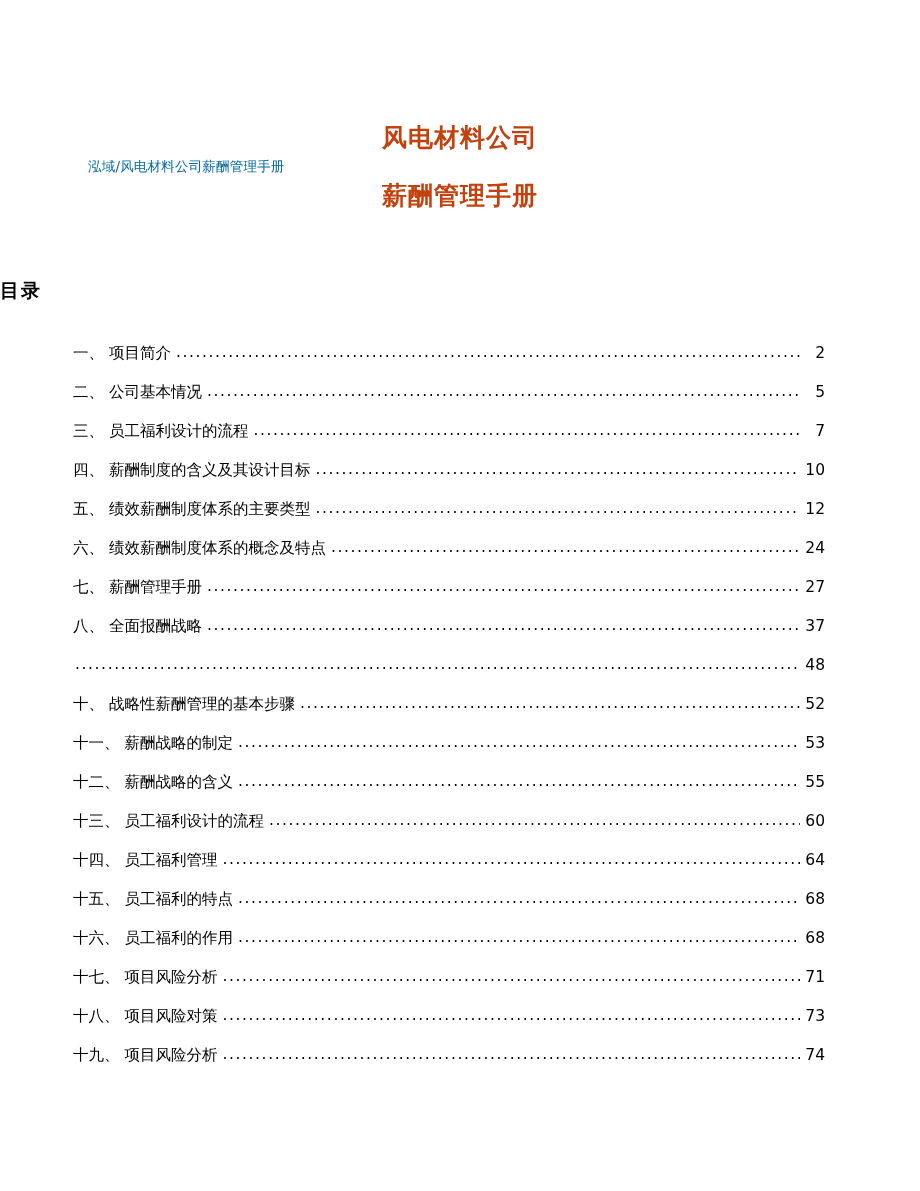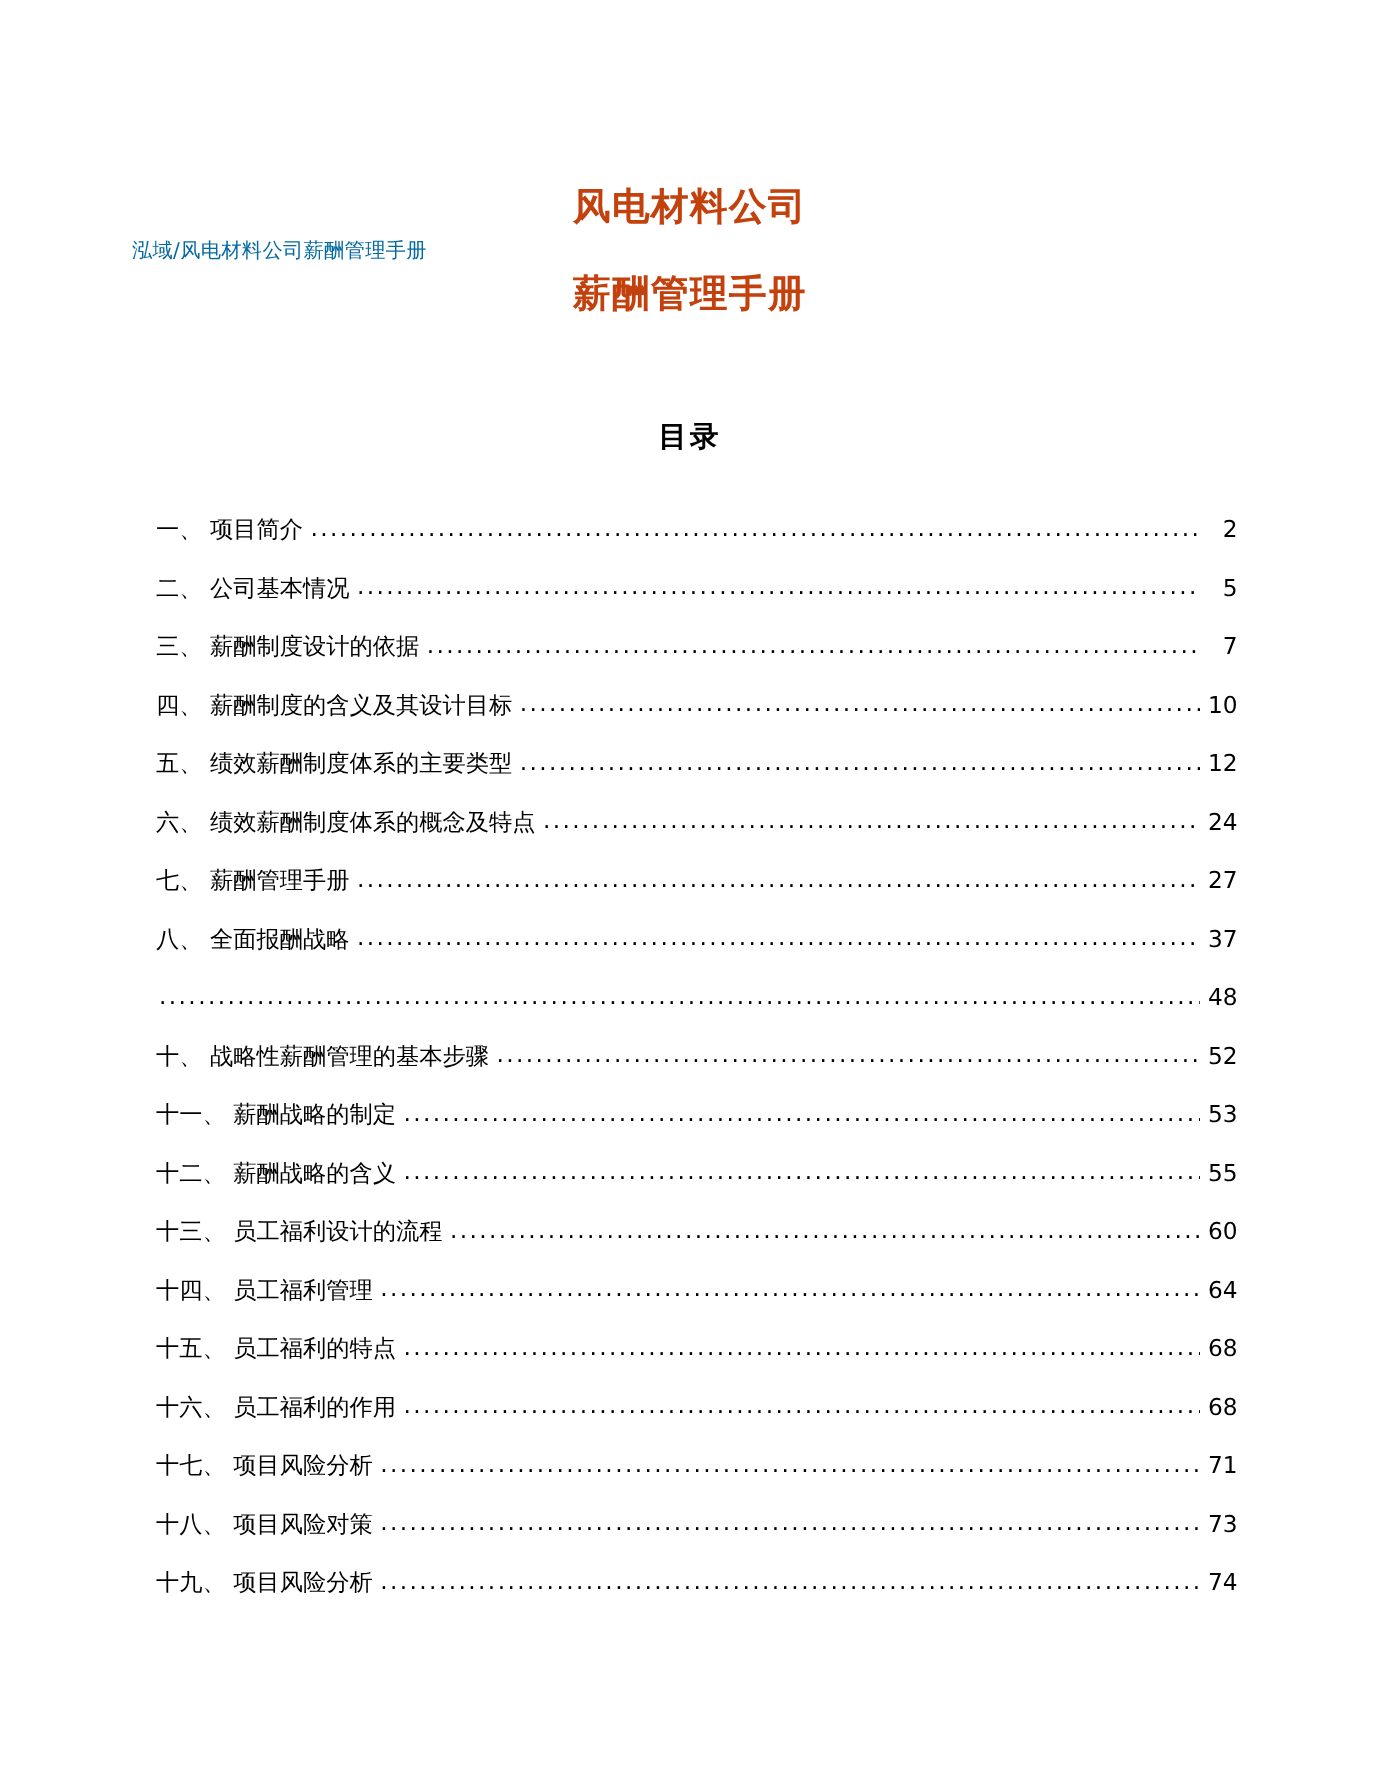--- a/index.html
+++ b/index.html
@@ -39,29 +39,29 @@
     font-size: 25px;
     line-height: 52px;
     letter-spacing: 1px;
     color: #c2410c;
   }
   .doc-title .line2 {
     margin-top: 6px;
   }
   .toc-title {
     margin-top: 56px;
-    text-align: center;
+    text-align: left;
     font-family: "DejaVu Sans", "Liberation Sans", sans-serif;
     font-weight: bold;
     font-size: 19px;
     letter-spacing: 2px;
   }
   .toc {
     margin-top: 30px;
-    padding-left: 104px;
+    padding-left: 73px;
     padding-right: 95px;
   }
   .toc-item {
     display: flex;
     align-items: baseline;
     font-family: "DejaVu Sans", "Liberation Sans", sans-serif;
     font-size: 15.5px;
     line-height: 39px;
     color: #000;
     white-space: nowrap;
@@ -108,21 +108,21 @@
         <span class="toc-label">一、 项目简介</span>
         <span class="toc-dots">.......................................................................................................................</span>
         <span class="toc-page">2</span>
       </div>
       <div class="toc-item">
         <span class="toc-label">二、 公司基本情况</span>
         <span class="toc-dots">.......................................................................................................................</span>
         <span class="toc-page">5</span>
       </div>
       <div class="toc-item">
-        <span class="toc-label">三、 薪酬制度设计的依据</span>
+        <span class="toc-label">三、 员工福利设计的流程</span>
         <span class="toc-dots">.......................................................................................................................</span>
         <span class="toc-page">7</span>
       </div>
       <div class="toc-item">
         <span class="toc-label">四、 薪酬制度的含义及其设计目标</span>
         <span class="toc-dots">.......................................................................................................................</span>
         <span class="toc-page">10</span>
       </div>
       <div class="toc-item">
         <span class="toc-label">五、 绩效薪酬制度体系的主要类型</span>

